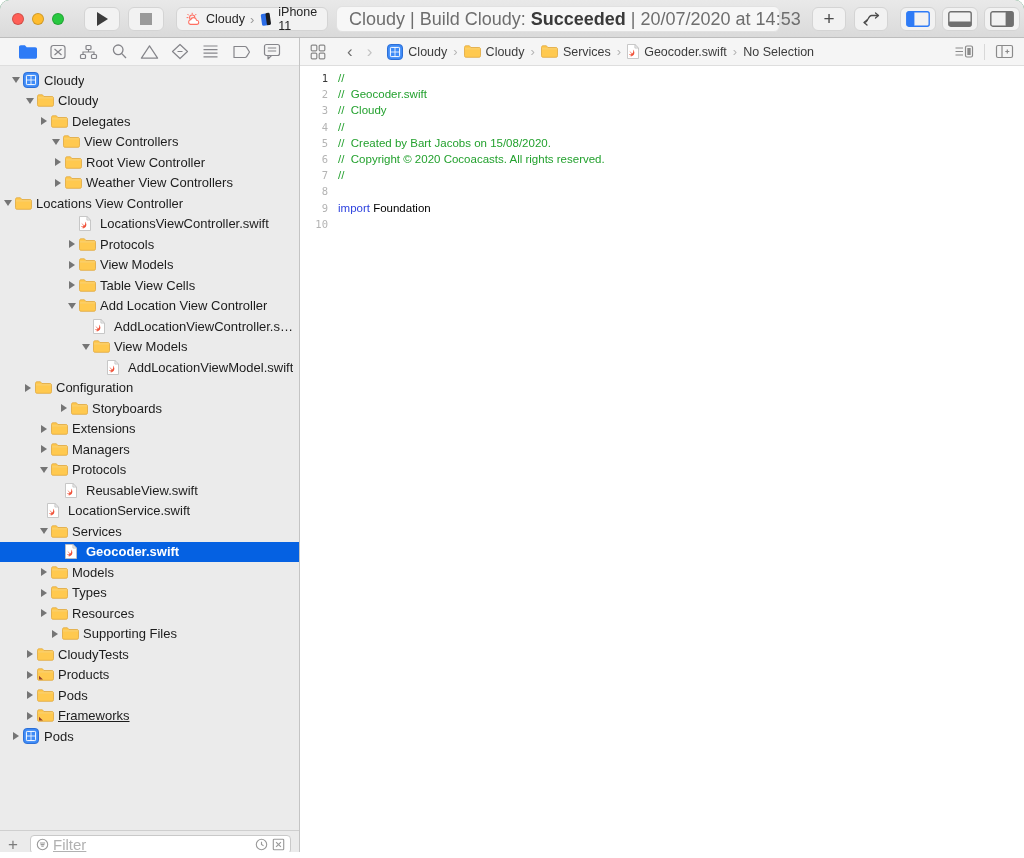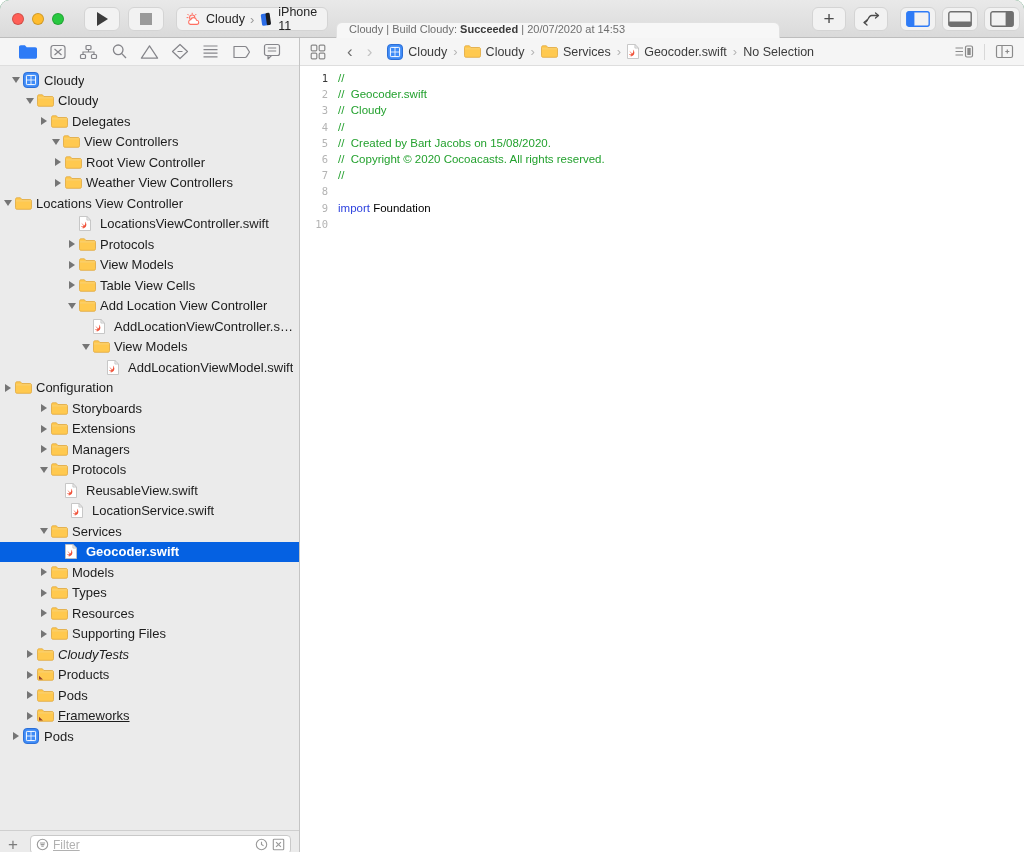--- a/index.html
+++ b/index.html
@@ -14,22 +14,22 @@
   .t-min{left:32px;background:#febc2e;}
   .t-zoom{left:52px;background:#28c840;}
   .tb-btn{position:absolute;top:7px;height:24px;background:#f2f2f2;border:1px solid #d4d4d4;border-radius:6px;
     display:flex;align-items:center;justify-content:center;cursor:default;}
   .run-btn{left:84px;width:36px;}
   .stop-btn{left:128px;width:36px;}
   .play-tri{width:0;height:0;border-left:11px solid #3c3c3c;border-top:7px solid transparent;border-bottom:7px solid transparent;}
   .stop-sq{width:12px;height:12px;background:#9a9a9a;}
   .scheme{left:176px;width:152px;padding:0 9px;gap:5px;font-size:12.5px;color:#262626;}
   .scheme .sep{color:#9a9a9a;font-size:13px;}
-  .status-pill{position:absolute;left:336px;top:22px;width:444px;height:26px;background:#f7f7f7;border:1px solid #e1e1e1;
-    border-radius:6px;display:flex;align-items:flex-start;padding:0 12px;font-size:11px;color:#6e6e6e;white-space:pre;}
+  .status-pill{position:absolute;left:336px;top:6px;width:444px;height:26px;background:#f7f7f7;border:1px solid #e1e1e1;
+    border-radius:6px;display:flex;align-items:center;padding:0 12px;font-size:18px;color:#6e6e6e;white-space:pre;}
   .status-pill b{color:#3a3a3a;}
   .lib-btn{left:812px;width:34px;font-size:19px;color:#4c4c4c;font-weight:300;}
   .review-btn{left:854px;width:34px;}
   .panelgroup{position:absolute;left:900px;top:7px;display:flex;gap:6px;}
   .panel-btn{width:36px;height:24px;background:#f2f2f2;border:1px solid #d4d4d4;border-radius:6px;display:flex;align-items:center;justify-content:center;}
 
   
   .toolbar2{position:absolute;left:0;top:38px;width:1024px;height:28px;background:#f5f5f5;border-bottom:1px solid #dedede;}
   .navicons{position:absolute;left:0;top:0;width:299px;height:27px;display:flex;align-items:center;justify-content:space-evenly;padding:0 8px;}
   .navicon{width:22px;height:22px;display:flex;align-items:center;justify-content:center;}
@@ -53,21 +53,21 @@
   .disc .tri-r{width:0;height:0;border-left:6px solid #757575;border-top:4px solid transparent;border-bottom:4px solid transparent;}
   .disc .tri-d{width:0;height:0;border-top:6px solid #757575;border-left:4px solid transparent;border-right:4px solid transparent;}
   .tree-icon{width:21px;display:flex;align-items:center;flex:0 0 21px;}
   .tree-label{overflow:hidden;text-overflow:ellipsis;}
 
   
   .filterbar{position:absolute;left:0;top:830px;width:299px;height:28px;background:#ebebeb;border-top:1px solid #cfcfcf;
     display:flex;align-items:center;padding:0 8px;gap:8px;}
   .fb-plus{font-size:17px;color:#7b7b7b;font-weight:300;width:14px;}
   .filter-field{flex:1;height:19px;background:#ffffff;border:1px solid #c9c9c9;border-radius:4px;display:flex;align-items:center;padding:0 5px;gap:4px;}
-  .filter-ph{flex:1;font-size:12px;color:#b1b1b1;text-decoration:underline;}
+  .filter-ph{flex:1;font-size:15px;color:#b1b1b1;text-decoration:underline;}
 
   
   .editor{position:absolute;left:300px;top:66px;width:724px;height:792px;background:#ffffff;padding-top:4px;}
   .codeline{display:flex;height:16.2px;align-items:center;}
   .gutter{width:38px;flex:0 0 38px;text-align:right;padding-right:10px;font-family:"DejaVu Sans Mono",monospace;font-size:10.5px;color:#b4b4b4;}
   .codeline.current .gutter{color:#383838;}
   .codetext{font-family:"DejaVu Sans Mono",monospace;font-size:11.5px;white-space:pre;color:#000;}
   .tok-com{color:var(--comment,#23A12E);}
   .tok-kw{color:var(--keyword,#2E43DF);}
   .tok-pl{color:#000;}
@@ -455,33 +455,33 @@
           <span class="disc"></span>
           <span class="tree-icon">
             <svg width="12" height="15" viewBox="0 0 12 15">
               <path d="M0.5 0.5 L7.9 0.5 L11.5 4.1 L11.5 14.5 L0.5 14.5 Z" fill="#ffffff" stroke="#c2c2c2" stroke-width="0.9"></path>
               <path d="M7.9 0.5 L7.9 4.1 L11.5 4.1 Z" fill="#ececec" stroke="#c2c2c2" stroke-width="0.8"></path>
               <path d="M2 12.7 C5.6 12.9 7.7 10.9 7.3 8.1 C7.1 7 6.5 6.1 5.9 5.5 C6.6 7 6.3 8.6 5.3 9.4 C4 8.5 2.9 7.4 2.2 6.5 C2.9 8 3.9 9.2 4.8 10 C4 10.5 2.9 10.5 1.9 10 C2.6 11 3.6 11.6 4.5 11.7 C3.9 12.3 3 12.6 2 12.7 Z" fill="#F05138"></path>
             </svg>
           </span>
           <span class="tree-label">AddLocationViewModel.swift</span>
         </div>
-        <div class="tree-row" style="">
+        <div class="tree-row" style=" margin-left: 20px;">
           <span class="disc">
             <span class="tri-r"></span>
           </span>
           <span class="tree-icon">
             <svg width="17" height="13" viewBox="0 0 17 13">
               <path d="M0.5 2.4 C0.5 1.4 1.1 0.8 2.1 0.8 L5.4 0.8 L6.9 2.5 L14.9 2.5 C15.9 2.5 16.5 3.1 16.5 4.1 L16.5 10.7 C16.5 11.7 15.9 12.3 14.9 12.3 L2.1 12.3 C1.1 12.3 0.5 11.7 0.5 10.7 Z" fill="#FFC94F" stroke="#E0A73E" stroke-width="0.8"></path>
               <path d="M0.9 3.9 L16.1 3.9" stroke="#F7D27A" stroke-width="0.9"></path>
             </svg>
           </span>
           <span class="tree-label">Configuration</span>
         </div>
-        <div class="tree-row" style="padding-left: 36px;">
+        <div class="tree-row" style="padding-left: 56px;">
           <span class="disc">
             <span class="tri-r"></span>
           </span>
           <span class="tree-icon">
             <svg width="17" height="13" viewBox="0 0 17 13">
               <path d="M0.5 2.4 C0.5 1.4 1.1 0.8 2.1 0.8 L5.4 0.8 L6.9 2.5 L14.9 2.5 C15.9 2.5 16.5 3.1 16.5 4.1 L16.5 10.7 C16.5 11.7 15.9 12.3 14.9 12.3 L2.1 12.3 C1.1 12.3 0.5 11.7 0.5 10.7 Z" fill="#FFC94F" stroke="#E0A73E" stroke-width="0.8"></path>
               <path d="M0.9 3.9 L16.1 3.9" stroke="#F7D27A" stroke-width="0.9"></path>
             </svg>
           </span>
           <span class="tree-label">Storyboards</span>
@@ -526,21 +526,21 @@
           <span class="disc"></span>
           <span class="tree-icon">
             <svg width="12" height="15" viewBox="0 0 12 15">
               <path d="M0.5 0.5 L7.9 0.5 L11.5 4.1 L11.5 14.5 L0.5 14.5 Z" fill="#ffffff" stroke="#c2c2c2" stroke-width="0.9"></path>
               <path d="M7.9 0.5 L7.9 4.1 L11.5 4.1 Z" fill="#ececec" stroke="#c2c2c2" stroke-width="0.8"></path>
               <path d="M2 12.7 C5.6 12.9 7.7 10.9 7.3 8.1 C7.1 7 6.5 6.1 5.9 5.5 C6.6 7 6.3 8.6 5.3 9.4 C4 8.5 2.9 7.4 2.2 6.5 C2.9 8 3.9 9.2 4.8 10 C4 10.5 2.9 10.5 1.9 10 C2.6 11 3.6 11.6 4.5 11.7 C3.9 12.3 3 12.6 2 12.7 Z" fill="#F05138"></path>
             </svg>
           </span>
           <span class="tree-label">ReusableView.swift</span>
         </div>
-        <div class="tree-row" style="padding-left: 56px;">
+        <div class="tree-row" style="padding-left: 32px;">
           <span class="disc"></span>
           <span class="tree-icon">
             <svg width="12" height="15" viewBox="0 0 12 15">
               <path d="M0.5 0.5 L7.9 0.5 L11.5 4.1 L11.5 14.5 L0.5 14.5 Z" fill="#ffffff" stroke="#c2c2c2" stroke-width="0.9"></path>
               <path d="M7.9 0.5 L7.9 4.1 L11.5 4.1 Z" fill="#ececec" stroke="#c2c2c2" stroke-width="0.8"></path>
               <path d="M2 12.7 C5.6 12.9 7.7 10.9 7.3 8.1 C7.1 7 6.5 6.1 5.9 5.5 C6.6 7 6.3 8.6 5.3 9.4 C4 8.5 2.9 7.4 2.2 6.5 C2.9 8 3.9 9.2 4.8 10 C4 10.5 2.9 10.5 1.9 10 C2.6 11 3.6 11.6 4.5 11.7 C3.9 12.3 3 12.6 2 12.7 Z" fill="#F05138"></path>
             </svg>
           </span>
           <span class="tree-label">LocationService.swift</span>
         </div>
@@ -596,33 +596,33 @@
             <span class="tri-r"></span>
           </span>
           <span class="tree-icon">
             <svg width="17" height="13" viewBox="0 0 17 13">
               <path d="M0.5 2.4 C0.5 1.4 1.1 0.8 2.1 0.8 L5.4 0.8 L6.9 2.5 L14.9 2.5 C15.9 2.5 16.5 3.1 16.5 4.1 L16.5 10.7 C16.5 11.7 15.9 12.3 14.9 12.3 L2.1 12.3 C1.1 12.3 0.5 11.7 0.5 10.7 Z" fill="#FFC94F" stroke="#E0A73E" stroke-width="0.8"></path>
               <path d="M0.9 3.9 L16.1 3.9" stroke="#F7D27A" stroke-width="0.9"></path>
             </svg>
           </span>
           <span class="tree-label">Resources</span>
         </div>
-        <div class="tree-row" style="padding-left: 36px;">
+        <div class="tree-row" style="padding-left: 28px; margin-left: 19px;">
           <span class="disc">
             <span class="tri-r"></span>
           </span>
           <span class="tree-icon">
             <svg width="17" height="13" viewBox="0 0 17 13">
               <path d="M0.5 2.4 C0.5 1.4 1.1 0.8 2.1 0.8 L5.4 0.8 L6.9 2.5 L14.9 2.5 C15.9 2.5 16.5 3.1 16.5 4.1 L16.5 10.7 C16.5 11.7 15.9 12.3 14.9 12.3 L2.1 12.3 C1.1 12.3 0.5 11.7 0.5 10.7 Z" fill="#FFC94F" stroke="#E0A73E" stroke-width="0.8"></path>
               <path d="M0.9 3.9 L16.1 3.9" stroke="#F7D27A" stroke-width="0.9"></path>
             </svg>
           </span>
           <span class="tree-label">Supporting Files</span>
         </div>
-        <div class="tree-row" style="padding-left: 22px; font-style: italic;">
+        <div class="tree-row" style="padding-left: 22px;">
           <span class="disc">
             <span class="tri-r"></span>
           </span>
           <span class="tree-icon">
             <svg width="17" height="13" viewBox="0 0 17 13">
               <path d="M0.5 2.4 C0.5 1.4 1.1 0.8 2.1 0.8 L5.4 0.8 L6.9 2.5 L14.9 2.5 C15.9 2.5 16.5 3.1 16.5 4.1 L16.5 10.7 C16.5 11.7 15.9 12.3 14.9 12.3 L2.1 12.3 C1.1 12.3 0.5 11.7 0.5 10.7 Z" fill="#FFC94F" stroke="#E0A73E" stroke-width="0.8"></path>
               <path d="M0.9 3.9 L16.1 3.9" stroke="#F7D27A" stroke-width="0.9"></path>
             </svg>
           </span>
           <span class="tree-label">CloudyTests</span>

